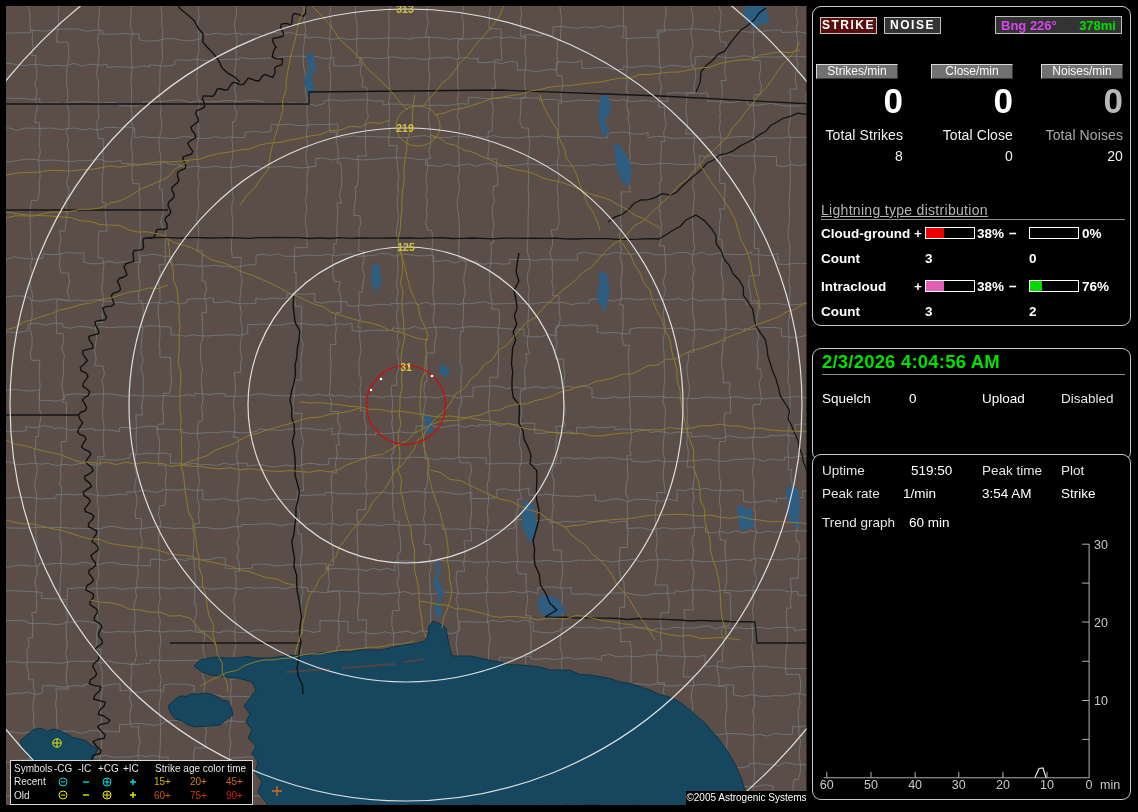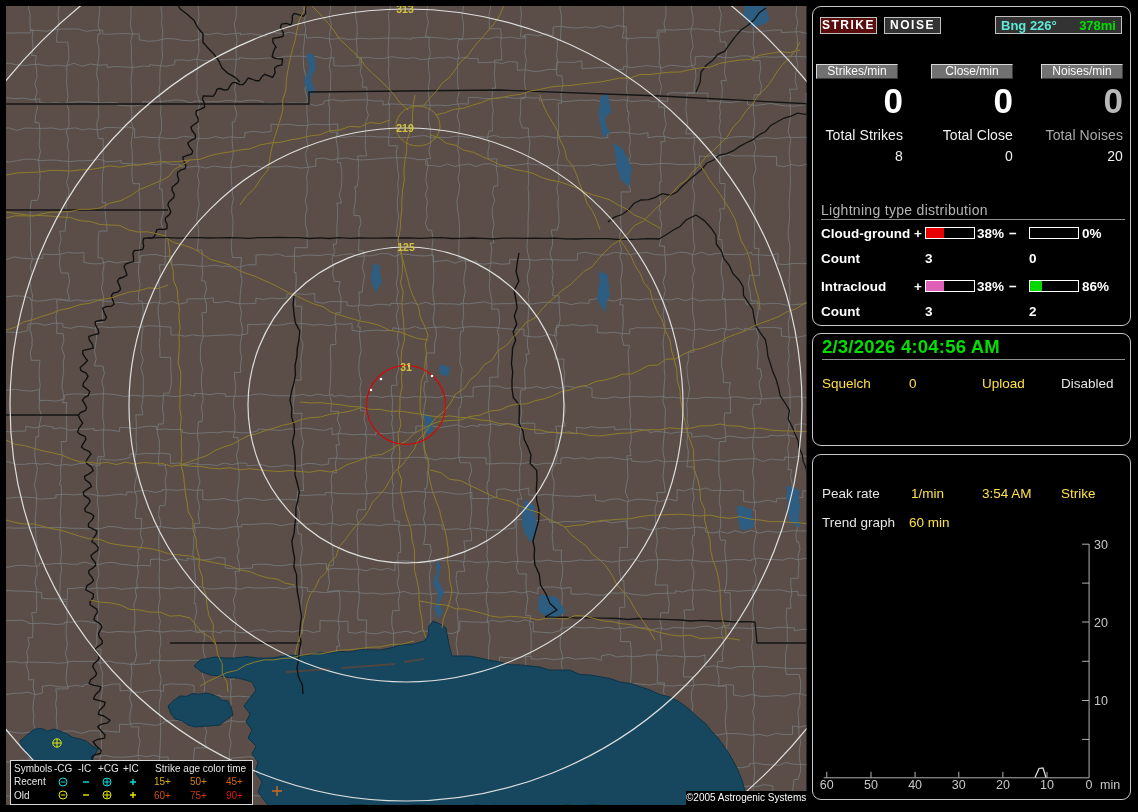--- a/index.html
+++ b/index.html
@@ -1,34 +1,34 @@
 <!DOCTYPE html>
 <html><head><meta charset="utf-8"><style>
 *{margin:0;padding:0;box-sizing:border-box}
 body{width:1138px;height:812px;background:#000;font-family:"Liberation Sans",sans-serif;position:relative;overflow:hidden}
 .panel{position:absolute;background:#000;border:1px solid #c8c8c8;border-radius:9px}
 .btn{position:absolute;border:1px solid #c0c0c0;color:#fff;font-weight:bold;font-size:12px;text-align:center;line-height:15px;letter-spacing:1.5px}
 .bng{position:absolute;background:#333;border:1px solid #c0c0c0;display:flex;justify-content:space-between;align-items:center;padding:0 5px;font-size:13px;font-weight:bold}
-.bw{color:#5eead4} .bg{color:#00e000}
+.bw{color:#d946ef} .bg{color:#00e000}
 .mbtn{position:absolute;width:82px;height:15px;background:#717171;border:1px solid;border-color:#d8d8d8 #3a3a3a #3a3a3a #d8d8d8;color:#fafafa;font-size:12px;text-align:center;line-height:13px}
 .bigz{position:absolute;font-size:35px;font-weight:bold;color:#fff;text-align:right;line-height:35px}
 .bigz.gr{color:#b8b8b8}
 .tot{position:absolute;font-size:14px;color:#f0f0f0;text-align:right;letter-spacing:0.1px}
 .tot.gr{color:#aaa}
 .row{position:absolute;left:0;width:100%;height:15px;font-size:13.5px}
 .row span{position:absolute;white-space:nowrap}
 .b{font-weight:bold;color:#fff}
 .lb{color:#fff}
-.w{color:#fde047} .gr2{color:#e5e5e5} .gn{color:#00cc00}
+.w{color:#ffffff} .gr2{color:#e5e5e5} .gn{color:#00cc00}
 .bar{position:absolute;top:1px;width:50px;height:12px;border:1px solid #fff;background:#000}
 .bar span{position:absolute;left:0;top:0;height:100%;display:block}
 #legend{position:absolute;left:10px;top:760px;width:243px;height:45px;background:#000;border:1px solid #d8d8d8;font-size:10px;color:#e4e4e4}
 .lrow{position:absolute;left:0;width:100%;height:13px}
 .lrow span{position:absolute;white-space:nowrap}
-#copy{position:absolute;left:686px;top:791px;width:121px;height:14px;background:#000;color:#fff;font-size:10px;line-height:14px;white-space:nowrap}
+#copy{position:absolute;left:686px;top:791px;width:121px;height:14px;background:#000;color:#fff;font-size:10px;text-align:center;line-height:14px;white-space:nowrap}
 </style></head><body>
 <svg width="812" height="812" viewBox="0 0 812 812" style="position:absolute;left:0;top:0">
 <defs>
       <clipPath id="land">
         <rect x="6" y="6" width="800.5" height="799"></rect>
       </clipPath>
     </defs>
 <rect x="0" y="0" width="812" height="812" fill="#000"></rect>
 <rect x="6" y="6" width="800.5" height="799" fill="#5b4e48"></rect>
 <g clip-path="url(#land)">
@@ -85,21 +85,21 @@
           <path d="M2,5 h6" stroke="#00e0e0" stroke-width="1.4"></path>
         </svg></span>
       <span style="left:91px"><svg width="10" height="10" viewBox="0 0 10 10" style="vertical-align:-1.5px">
           <circle cx="5" cy="5" r="4" fill="none" stroke="#00e0e0"></circle>
           <path d="M1.6,5 h6.8 M5,1.6 v6.8" stroke="#00e0e0"></path>
         </svg></span>
       <span style="left:117px"><svg width="10" height="10" viewBox="0 0 10 10" style="vertical-align:-1.5px">
           <path d="M2,5 h6 M5,2 v6" stroke="#00e0e0" stroke-width="1.4"></path>
         </svg></span>
       <span style="left:143px;color:#d8ae18">15+</span>
-      <span style="left:179px;color:#d08414">50+</span>
+      <span style="left:179px;color:#d08414">20+</span>
       <span style="left:215px;color:#cc6414">45+</span>
     </div>
 <div class="lrow" style="top:28.5px">
       <span style="left:3px">Old</span>
       <span style="left:47px"><svg width="10" height="10" viewBox="0 0 10 10" style="vertical-align:-1.5px">
           <circle cx="5" cy="5" r="4" fill="none" stroke="#e8e800"></circle>
           <path d="M2.8,5 h4.4" stroke="#e8e800"></path>
         </svg></span>
       <span style="left:70px"><svg width="10" height="10" viewBox="0 0 10 10" style="vertical-align:-1.5px">
           <path d="M2,5 h6" stroke="#e8e800" stroke-width="1.4"></path>
@@ -129,21 +129,21 @@
  <div class="mbtn" style="left:228px;top:57px">Noises/min</div>
  <div class="bigz" style="left:0;top:76px;width:90px">0</div>
  <div class="bigz" style="left:110px;top:76px;width:90px">0</div>
  <div class="bigz gr" style="left:220px;top:76px;width:90px">0</div>
  <div class="tot" style="left:0;top:120px;width:90px">Total Strikes</div>
  <div class="tot" style="left:110px;top:120px;width:90px">Total Close</div>
  <div class="tot gr" style="left:220px;top:120px;width:90px">Total Noises</div>
  <div class="tot" style="left:0;top:141px;width:90px">8</div>
  <div class="tot" style="left:110px;top:141px;width:90px">0</div>
  <div class="tot" style="left:220px;top:141px;width:90px">20</div>
- <div style="position:absolute;left:8px;top:195px;font-size:14px;letter-spacing:0.3px;color:#b4b4b4;">Lightning type distribution</div>
+ <div style="position:absolute;left:8px;top:195px;font-size:14px;letter-spacing:0.3px;color:#b4b4b4;text-decoration:underline">Lightning type distribution</div>
  <div style="position:absolute;left:8px;top:212px;width:304px;height:1px;background:#909090"></div>
  <div class="row" style="top:219px">
       <span class="lb b" style="left:8px">Cloud-ground</span>
       <span class="b" style="left:101px">+</span>
    <span class="bar" style="left:112px">
         <span style="width:38%;background:#e80000"></span>
       </span>
    <span class="b" style="left:164px">38%</span>
       <span class="b" style="left:196px">−</span>
    <span class="bar" style="left:216px">
@@ -160,29 +160,29 @@
       <span class="lb b" style="left:8px">Intracloud</span>
       <span class="b" style="left:101px">+</span>
    <span class="bar" style="left:112px">
         <span style="width:38%;background:#e060b8"></span>
       </span>
    <span class="b" style="left:164px">38%</span>
       <span class="b" style="left:196px">−</span>
    <span class="bar" style="left:216px">
         <span style="width:25%;background:#00d800"></span>
       </span>
-   <span class="b" style="left:269px">86%</span>
+   <span class="b" style="left:269px">76%</span>
     </div>
  <div class="row" style="top:297px">
       <span class="lb b" style="left:8px">Count</span>
       <span class="b" style="left:112px">3</span>
       <span class="b" style="left:216px">2</span>
     </div>
 </div>
-<div class="panel" style="left:812px;top:333px;width:319px;height:113px">
+<div class="panel" style="left:812px;top:348px;width:319px;height:113px">
  <div style="position:absolute;left:9px;top:2px;font-size:18.5px;font-weight:bold;color:#00e000;letter-spacing:0.2px">2/3/2026 4:04:56 AM</div>
  <div style="position:absolute;left:9px;top:25px;width:303px;height:1px;background:#909090"></div>
  <div class="row" style="top:42px">
       <span class="w" style="left:9px">Squelch</span>
       <span class="w" style="left:96px">0</span>
       <span class="w" style="left:169px">Upload</span>
       <span class="gr2" style="left:248px">Disabled</span>
     </div>
 </div>
 <div class="panel" style="left:812px;top:454px;width:319px;height:346px">
@@ -200,22 +200,28 @@
 <text x="13.8" y="334" text-anchor="middle">60</text>
         <text x="58" y="334" text-anchor="middle">50</text>
 <text x="102.1" y="334" text-anchor="middle">40</text>
         <text x="145.8" y="334" text-anchor="middle">30</text>
 <text x="189.9" y="334" text-anchor="middle">20</text>
         <text x="234" y="334" text-anchor="middle">10</text>
 <text x="276.1" y="334" text-anchor="middle">0</text>
         <text x="287" y="334">min</text>
 </g>
     </svg>
+ <div class="row" style="top:8px">
+      <span class="gr2" style="left:9px">Uptime</span>
+      <span class="w" style="left:98px">519:50</span>
+      <span class="gr2" style="left:169px">Peak time</span>
+      <span class="gr2" style="left:248px">Plot</span>
+    </div>
  <div class="row" style="top:31px">
       <span class="gr2" style="left:9px">Peak rate</span>
-      <span class="w" style="left:98px">1/min</span>
+      <span class="w" style="left:90px">1/min</span>
       <span class="w" style="left:169px">3:54 AM</span>
       <span class="w" style="left:248px">Strike</span>
     </div>
  <div class="row" style="top:60px">
       <span class="gr2" style="left:9px">Trend graph</span>
       <span class="w" style="left:96px">60 min</span>
     </div>
 </div>
 </body></html>

